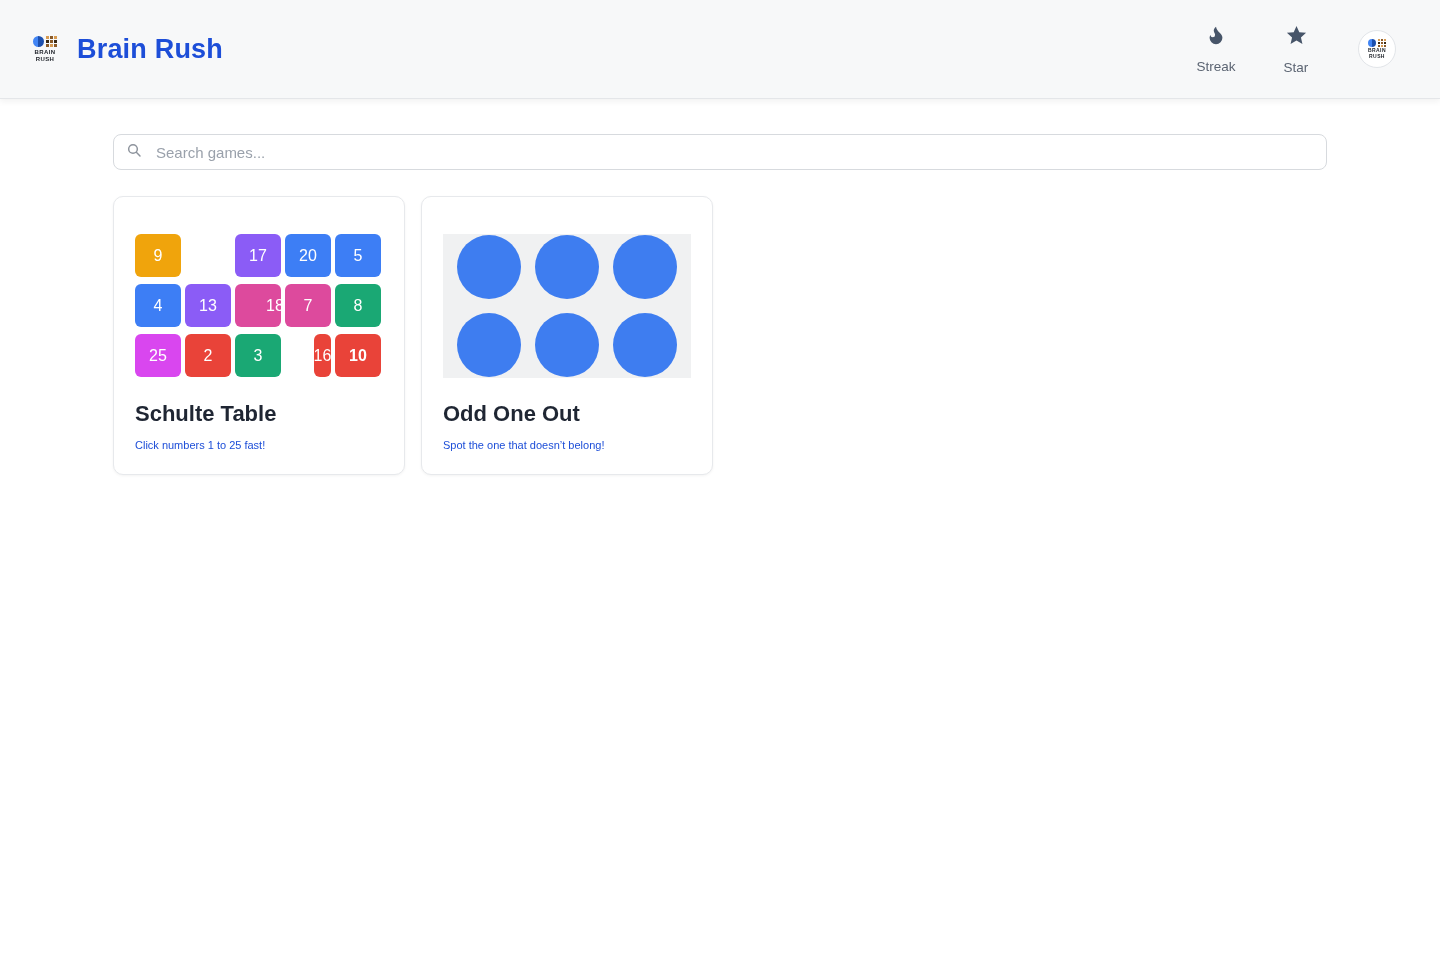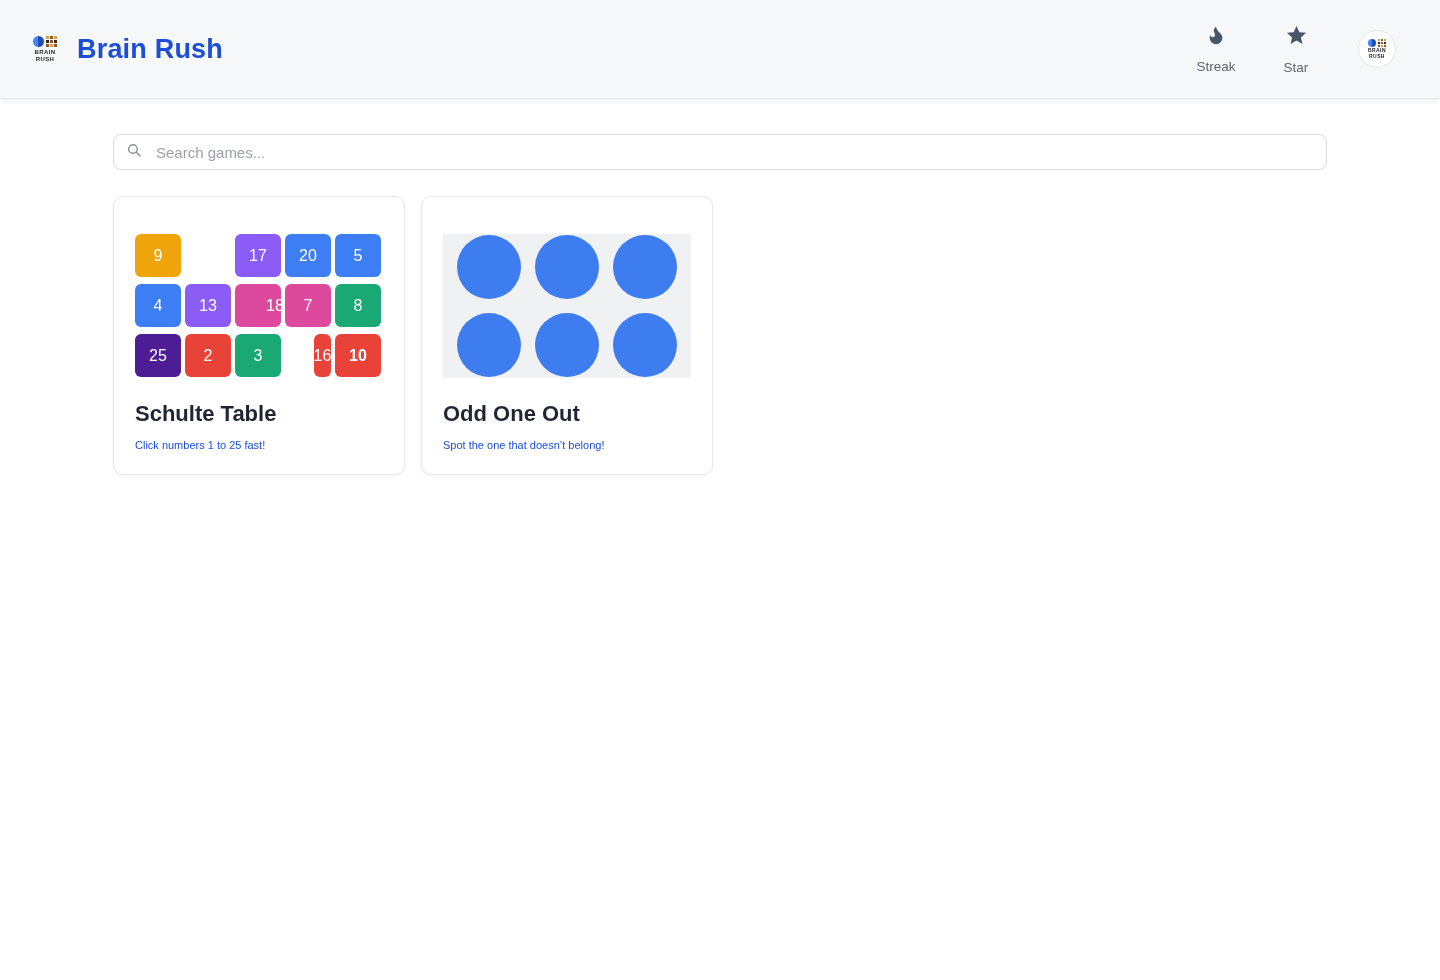--- a/index.html
+++ b/index.html
@@ -219,21 +219,21 @@
             <div class="tile" style="background: rgb(240, 164, 12);">9</div>
             <div class="tile" style="background: #3b82f6; margin-top: 48px;">11</div>
             <div class="tile" style="background: rgb(139, 92, 246);">17</div>
             <div class="tile" style="background: rgb(61, 126, 245);">20</div>
             <div class="tile" style="background: rgb(61, 126, 245);">5</div>
             <div class="tile" style="background: rgb(61, 126, 245);">4</div>
             <div class="tile" style="background: rgb(139, 92, 246);">13</div>
             <div class="tile" style="background: rgb(221, 74, 157); padding-left: 34px;">18</div>
             <div class="tile" style="background: rgb(221, 74, 157);">7</div>
             <div class="tile" style="background: rgb(26, 168, 116);">8</div>
-            <div class="tile" style="background: #4c1d95;">25</div>
+            <div class="tile" style="background: #d946ef;">25</div>
             <div class="tile" style="background: rgb(233, 67, 57);">2</div>
             <div class="tile" style="background: rgb(26, 168, 116);">3</div>
             <div class="tile" style="background: rgb(233, 67, 57); margin-left: 29px;">16</div>
             <div class="tile" style="background: rgb(233, 67, 57); font-weight: bold;">10</div>
           </div>
       </div>
       <h2 class="card-title">Schulte Table</h2>
       <p class="card-subtitle">Click numbers 1 to 25 fast!</p>
     </div>
 

